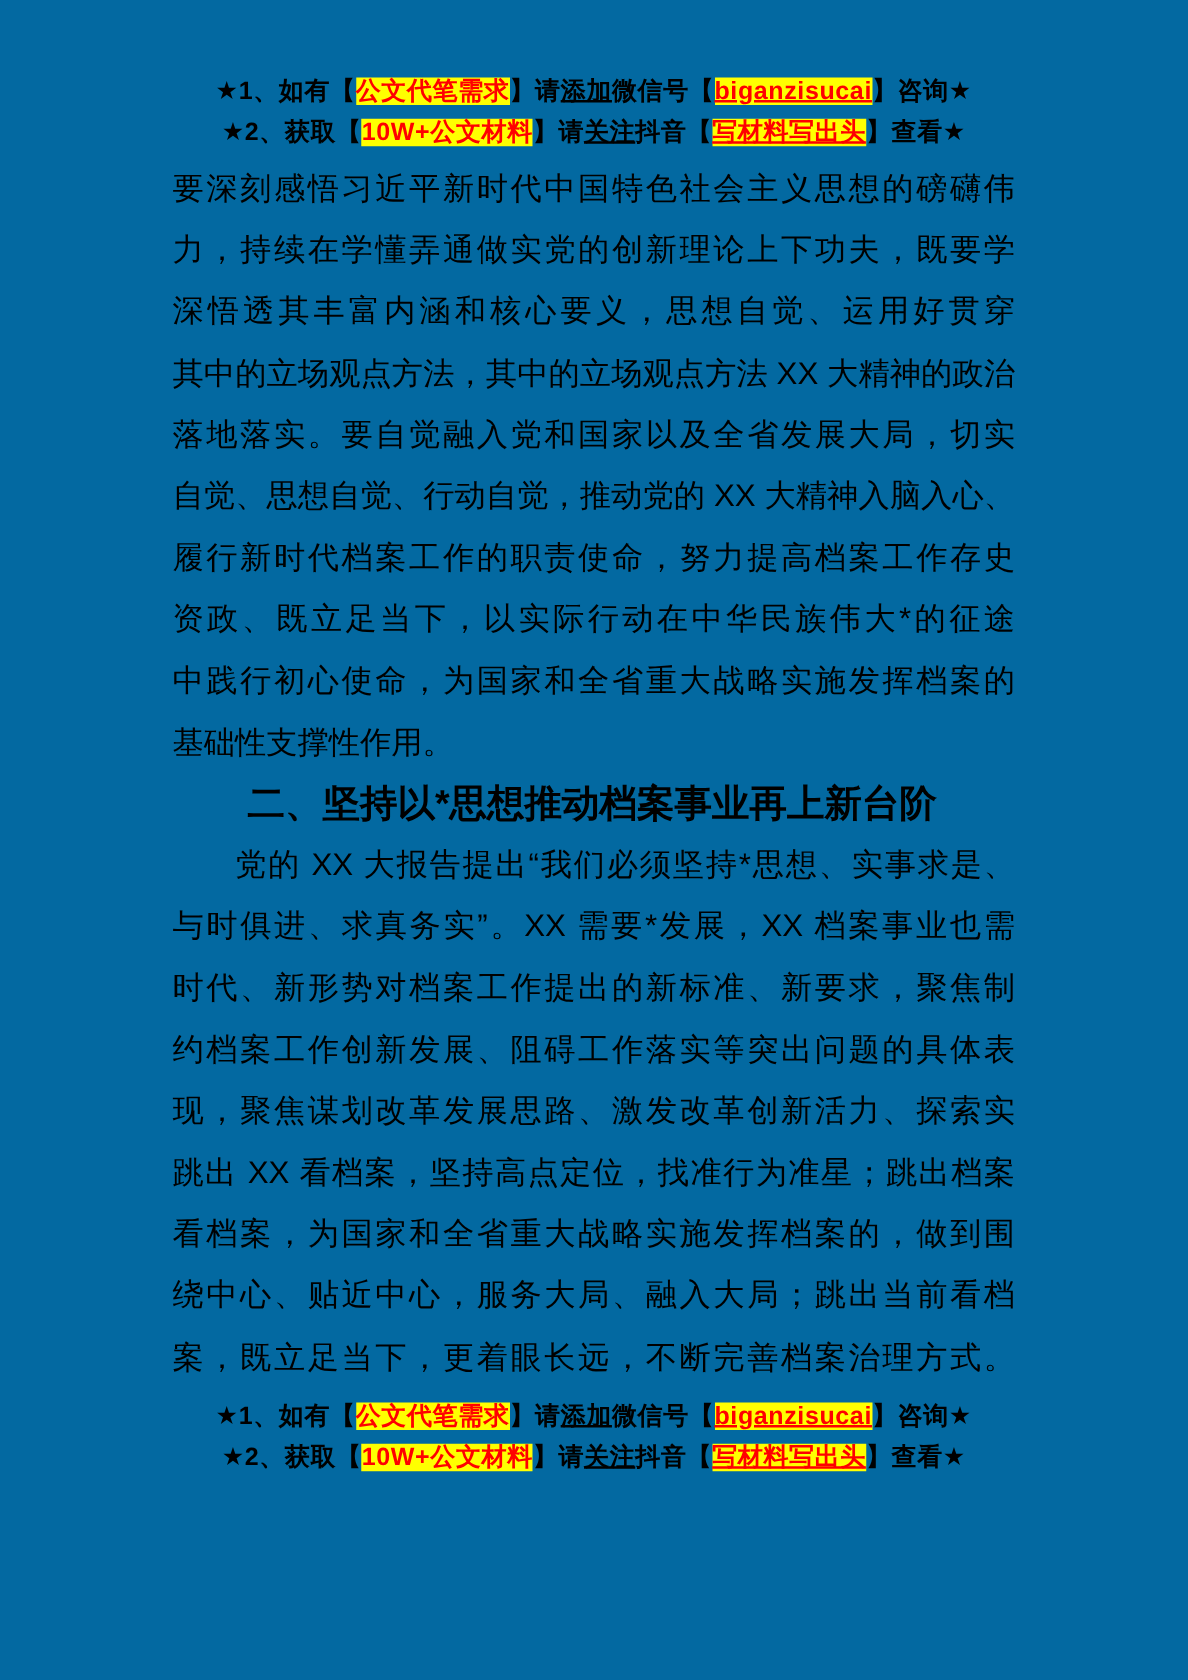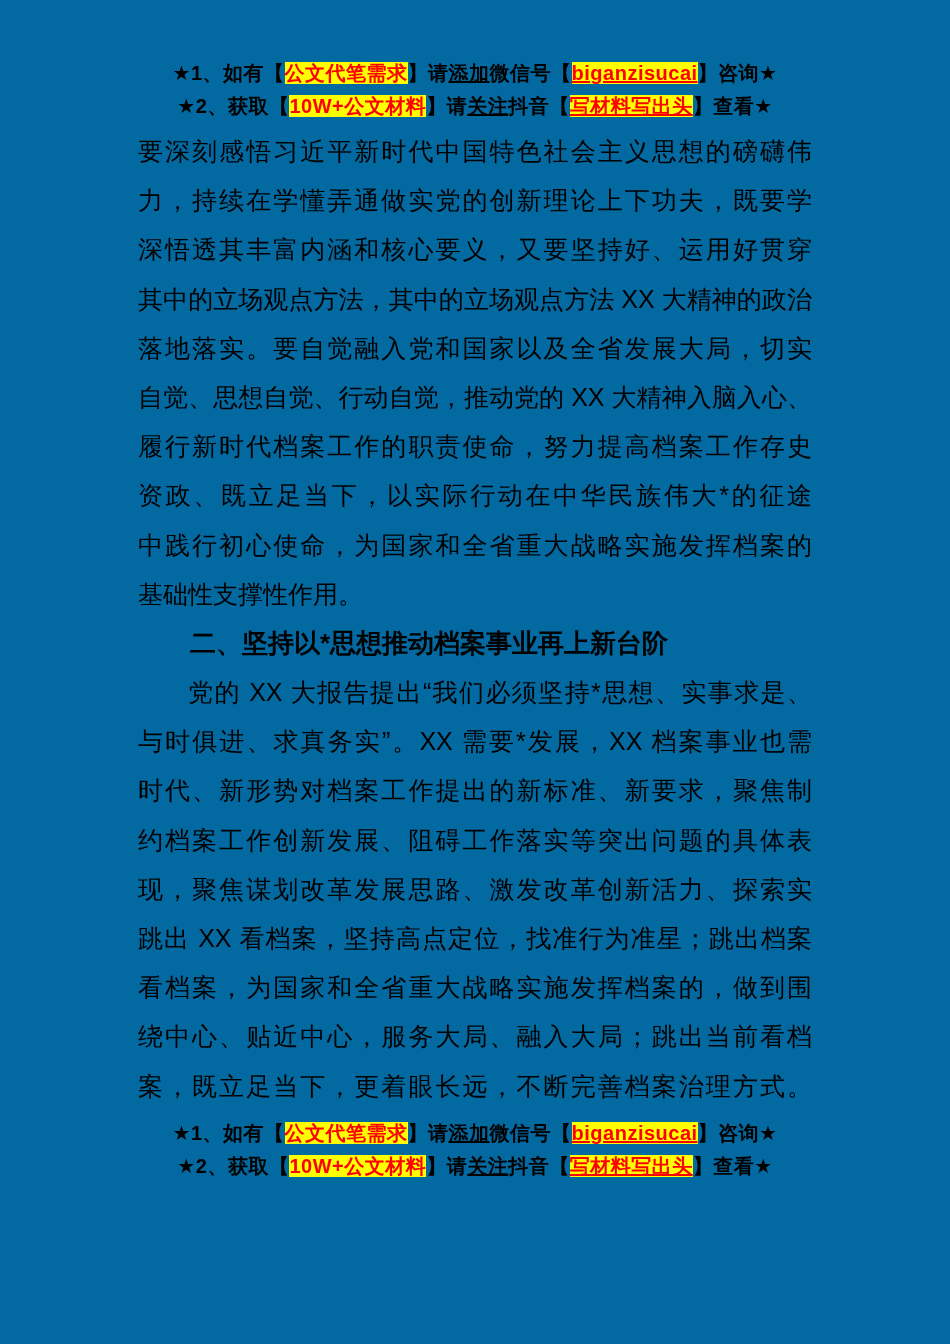--- a/index.html
+++ b/index.html
@@ -46,38 +46,38 @@
     text-align-last:justify;
     text-justify:inter-character;
   }
   .line.no-j{
     text-align:left;
     text-align-last:left;
   }
   .line.ind{text-indent:2em;}
   .line.head{
     font-weight:bold;
-    font-size:26px;
+    font-size:30px;
     text-indent:2em;
     text-align:center;
     text-align-last:left;
   }
 </style>
 </head>
 <body>
 
 <div class="page">
   <div class="promo promo-top">
       <div class="promo-line"><span class="seg plain">★1、如有【</span><span class="seg red-highlight">公文代笔需求</span><span class="seg plain">】请</span><span class="seg underline">添加</span><span class="seg plain">微信号【</span><span class="seg red-highlight-underline">biganzisucai</span><span class="seg plain">】咨询★</span></div>
       <div class="promo-line"><span class="seg plain">★2、获取【</span><span class="seg red-highlight">10W+公文材料</span><span class="seg plain">】请</span><span class="seg underline">关注</span><span class="seg plain">抖音【</span><span class="seg red-highlight-underline">写材料写出头</span><span class="seg plain">】查看★</span></div>
     </div>
   <div class="doc">
       <div class="line">要深刻感悟习近平新时代中国特色社会主义思想的磅礴伟</div>
       <div class="line">力，持续在学懂弄通做实党的创新理论上下功夫，既要学</div>
-      <div class="line">深悟透其丰富内涵和核心要义，又要坚持好、运用好贯穿</div>
+      <div class="line">深悟透其丰富内涵和核心要义，思想自觉、运用好贯穿</div>
       <div class="line">其中的立场观点方法，其中的立场观点方法 XX 大精神的政治</div>
       <div class="line">落地落实。要自觉融入党和国家以及全省发展大局，切实</div>
       <div class="line">自觉、思想自觉、行动自觉，推动党的 XX 大精神入脑入心、</div>
       <div class="line">履行新时代档案工作的职责使命，努力提高档案工作存史</div>
       <div class="line">资政、既立足当下，以实际行动在中华民族伟大*的征途</div>
       <div class="line">中践行初心使命，为国家和全省重大战略实施发挥档案的</div>
       <div class="line no-j">基础性支撑性作用。</div>
       <div class="line head">二、坚持以*思想推动档案事业再上新台阶</div>
       <div class="line ind">党的 XX 大报告提出“我们必须坚持*思想、实事求是、</div>
       <div class="line">与时俱进、求真务实”。XX 需要*发展，XX 档案事业也需</div>

